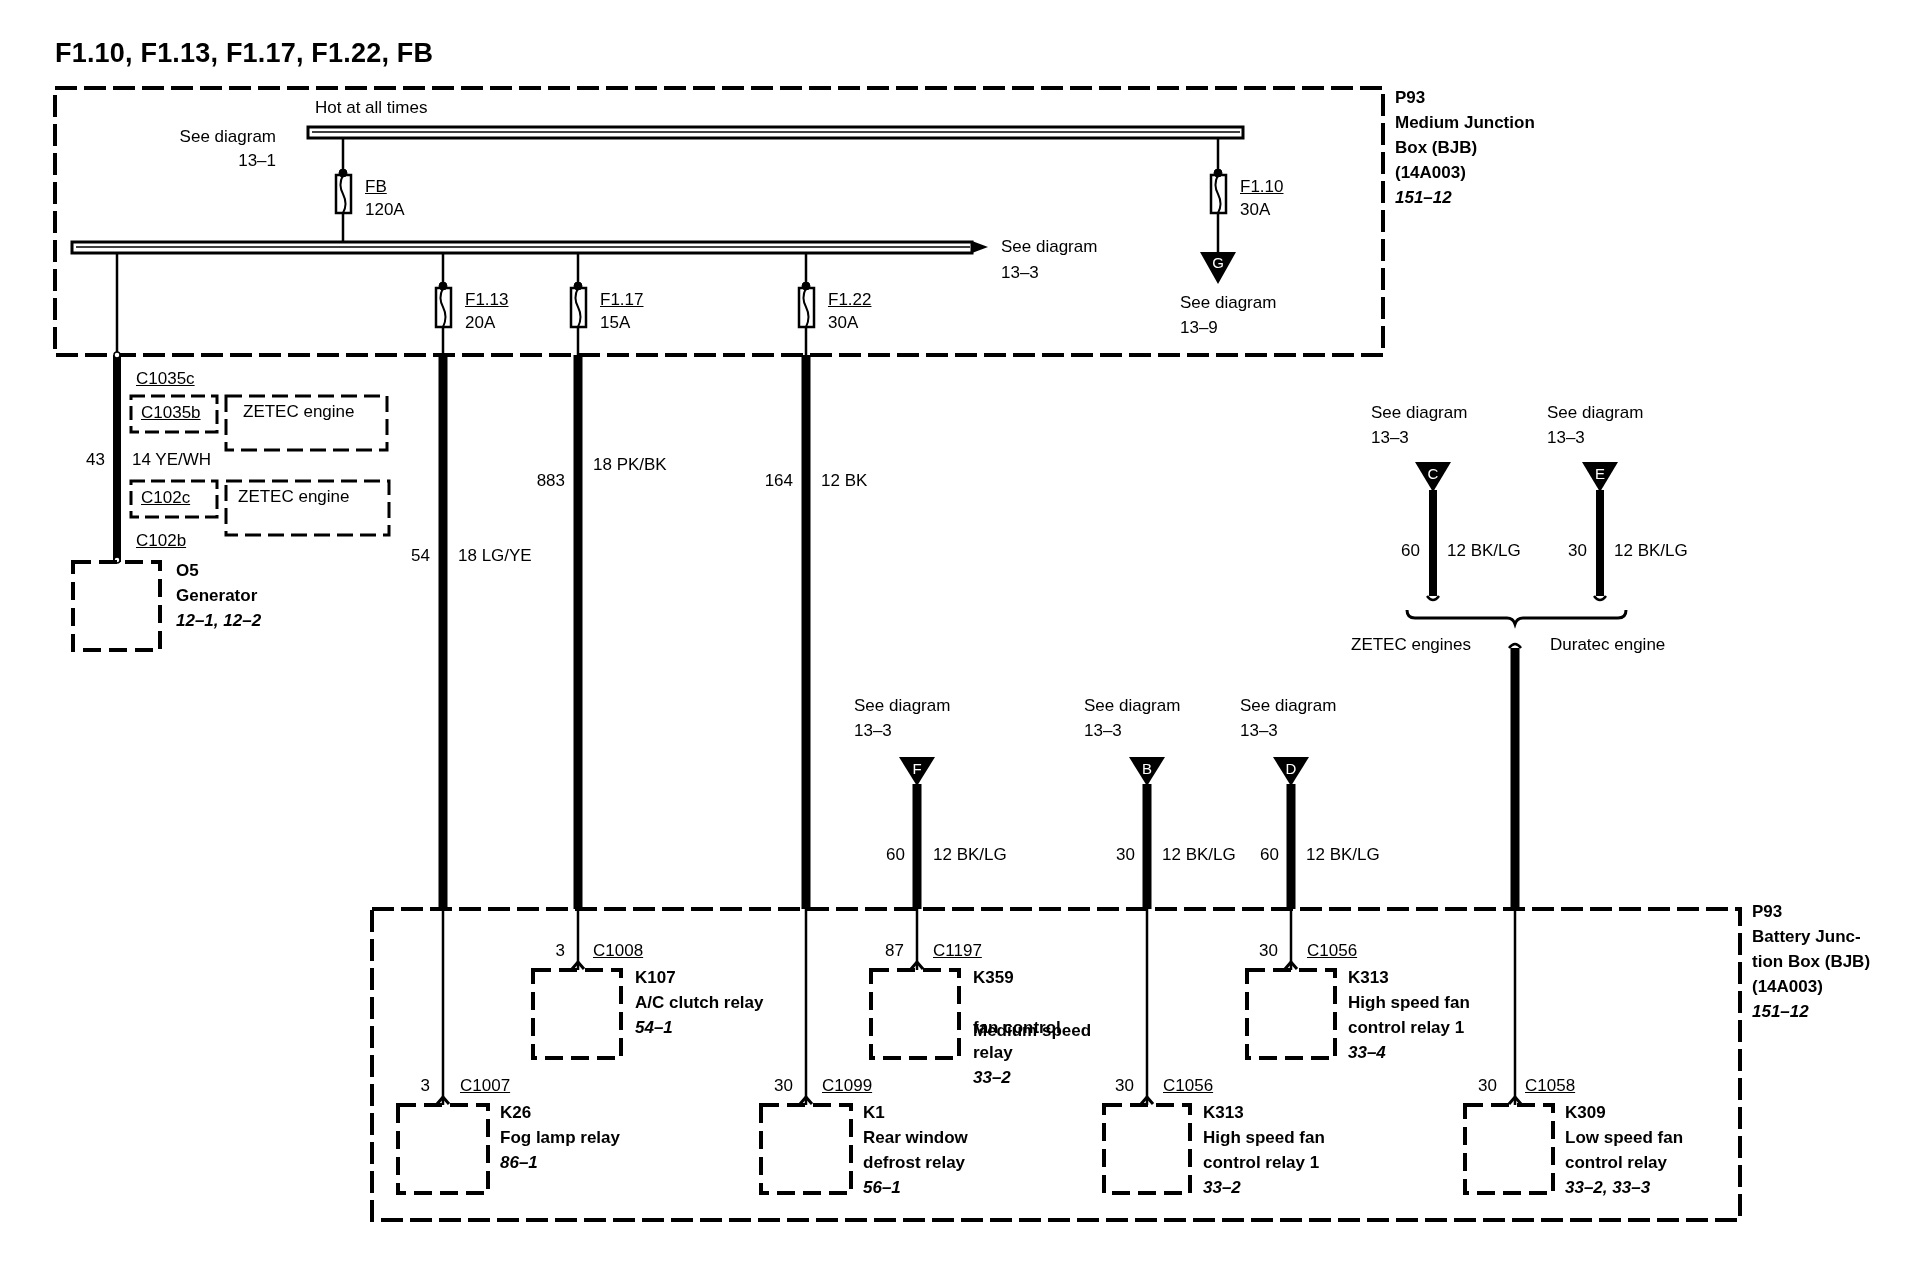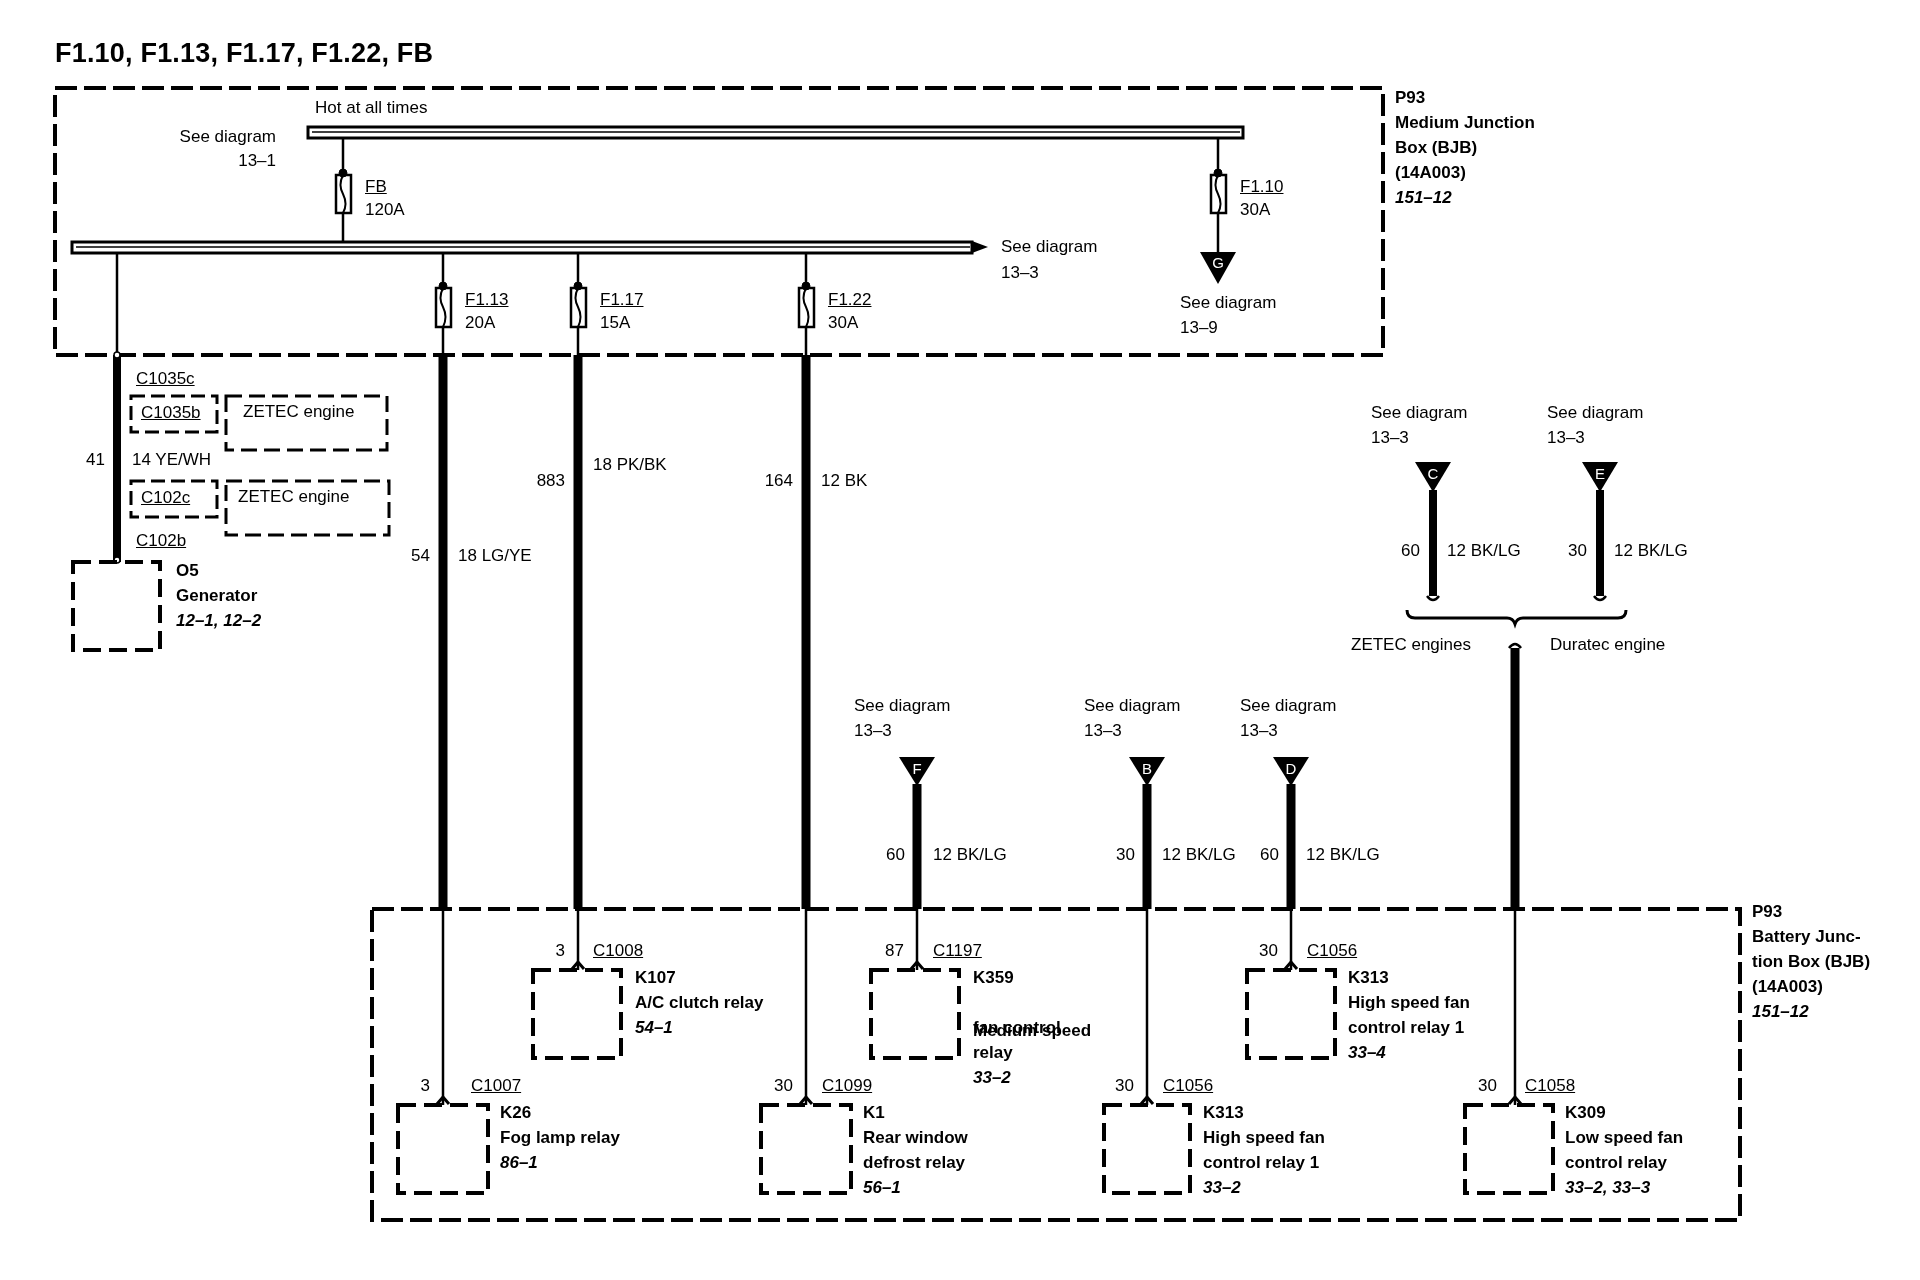--- a/index.html
+++ b/index.html
@@ -150,21 +150,21 @@
 
 <div class="t b" style="left:1395px;top:87px;">P93</div>
 <div class="t b" style="left:1395px;top:112px;">Medium Junction</div>
 <div class="t b" style="left:1395px;top:137px;">Box (BJB)</div>
 <div class="t b" style="left:1395px;top:162px;">(14A003)</div>
 <div class="t i" style="left:1395px;top:187px;">151–12</div>
 
 <div class="t" style="left:136px;top:368px;"><span class="u">C1035c</span></div>
 <div class="t" style="left:141px;top:402px;"><span class="u">C1035b</span></div>
 <div class="t" style="left:243px;top:401px;">ZETEC engine</div>
-<div class="t r" style="left:60px;top:449px;width:45px;">41</div>
+<div class="t r" style="left:60px;top:449px;width:45px;">43</div>
 <div class="t" style="left:132px;top:449px;">14 YE/WH</div>
 <div class="t" style="left:141px;top:487px;"><span class="u">C102c</span></div>
 <div class="t" style="left:238px;top:486px;">ZETEC engine</div>
 <div class="t" style="left:136px;top:530px;"><span class="u">C102b</span></div>
 <div class="t b" style="left:176px;top:560px;">O5</div>
 <div class="t b" style="left:176px;top:585px;">Generator</div>
 <div class="t i" style="left:176px;top:610px;">12–1, 12–2</div>
 
 <div class="t r" style="left:380px;top:545px;width:50px;">54</div>
 <div class="t" style="left:458px;top:545px;">18 LG/YE</div>
@@ -199,21 +199,21 @@
 <div class="t" style="left:1351px;top:634px;">ZETEC engines</div>
 <div class="t" style="left:1550px;top:634px;">Duratec engine</div>
 
 <div class="t b" style="left:1752px;top:901px;">P93</div>
 <div class="t b" style="left:1752px;top:926px;">Battery Junc-</div>
 <div class="t b" style="left:1752px;top:951px;">tion Box (BJB)</div>
 <div class="t b" style="left:1752px;top:976px;">(14A003)</div>
 <div class="t i" style="left:1752px;top:1001px;">151–12</div>
 
 <div class="t r" style="left:400px;top:1075px;width:30px;">3</div>
-<div class="t" style="left:471px;top:1075px;"><span class="u">C1007</span></div>
+<div class="t" style="left:460px;top:1075px;"><span class="u">C1007</span></div>
 <div class="t b" style="left:500px;top:1102px;">K26</div>
 <div class="t b" style="left:500px;top:1127px;">Fog lamp relay</div>
 <div class="t i" style="left:500px;top:1152px;">86–1</div>
 
 <div class="t r" style="left:535px;top:940px;width:30px;">3</div>
 <div class="t" style="left:593px;top:940px;"><span class="u">C1008</span></div>
 <div class="t b" style="left:635px;top:967px;">K107</div>
 <div class="t b" style="left:635px;top:992px;">A/C clutch relay</div>
 <div class="t i" style="left:635px;top:1017px;">54–1</div>
 

